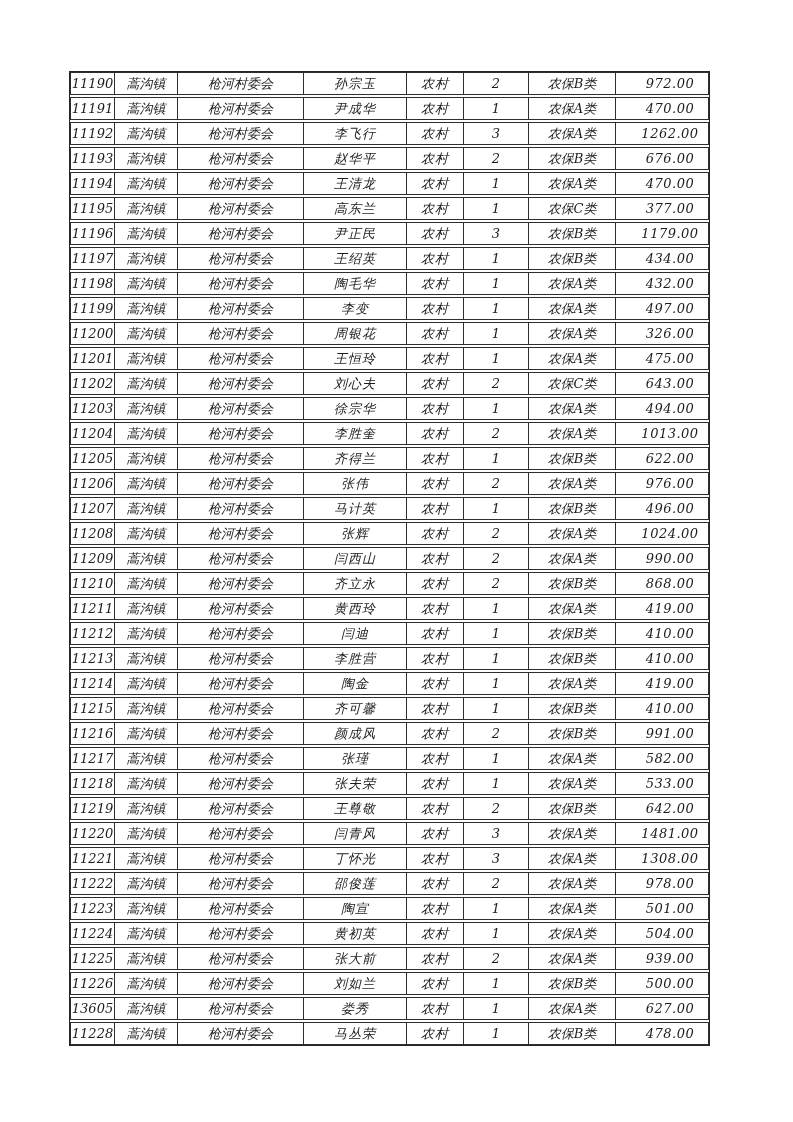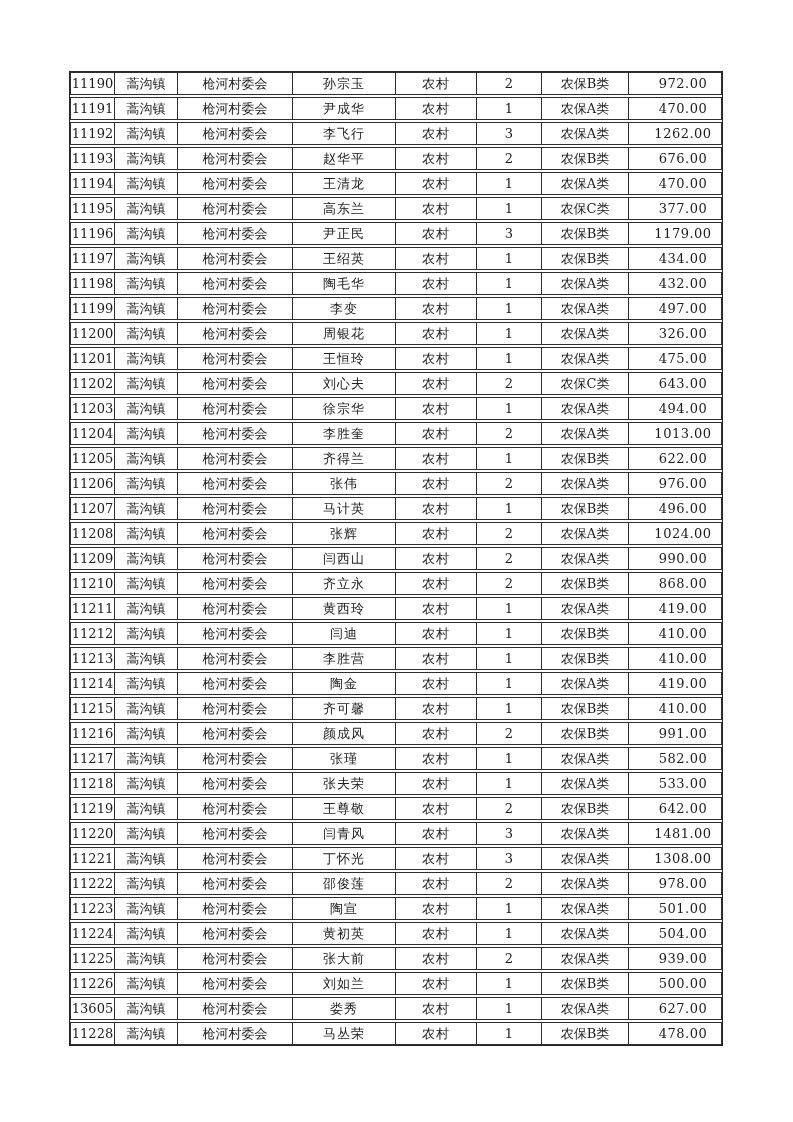--- a/index.html
+++ b/index.html
@@ -18,20 +18,21 @@
   .sheet-table {
     position: absolute;
     left: 69px;
     top: 71px;
     border: 1px solid #262626;
     background: #ffffff;
   }
   .t-row {
     display: flex;
     margin-bottom: 2px;
+    font-style: italic;
   }
   .t-row:last-child {
     margin-bottom: 0;
   }
   .t-cell {
     box-sizing: border-box;
     height: 23px;
     border: 1px solid #2e2e2e;
     background: #ffffff;
     display: flex;
@@ -40,23 +41,23 @@
     font-size: 13px;
     line-height: 21px;
     white-space: nowrap;
     overflow: hidden;
   }
   .t-cell + .t-cell {
     margin-left: -1px;
   }
   .c-id       { width: 45px; }
   .c-town     { width: 64px; }
-  .c-committee{ width: 116px; }
+  .c-committee{ width: 127px; }
   .c-name     { width: 104px; letter-spacing: 1px; }
-  .c-category { width: 82px; letter-spacing: 1px; }
+  .c-category { width: 58px; letter-spacing: 1px; }
   .c-count    { width: 66px; }
   .c-type     { width: 88px; }
   .c-amount   { width: 94px; letter-spacing: 0.5px; padding-left: 16px; }
 </style>
 </head>
 <body>
 
 <div class="sheet-table" id="sheet-table">
     <div class="t-row">
       <div class="t-cell c-id">11190</div>

